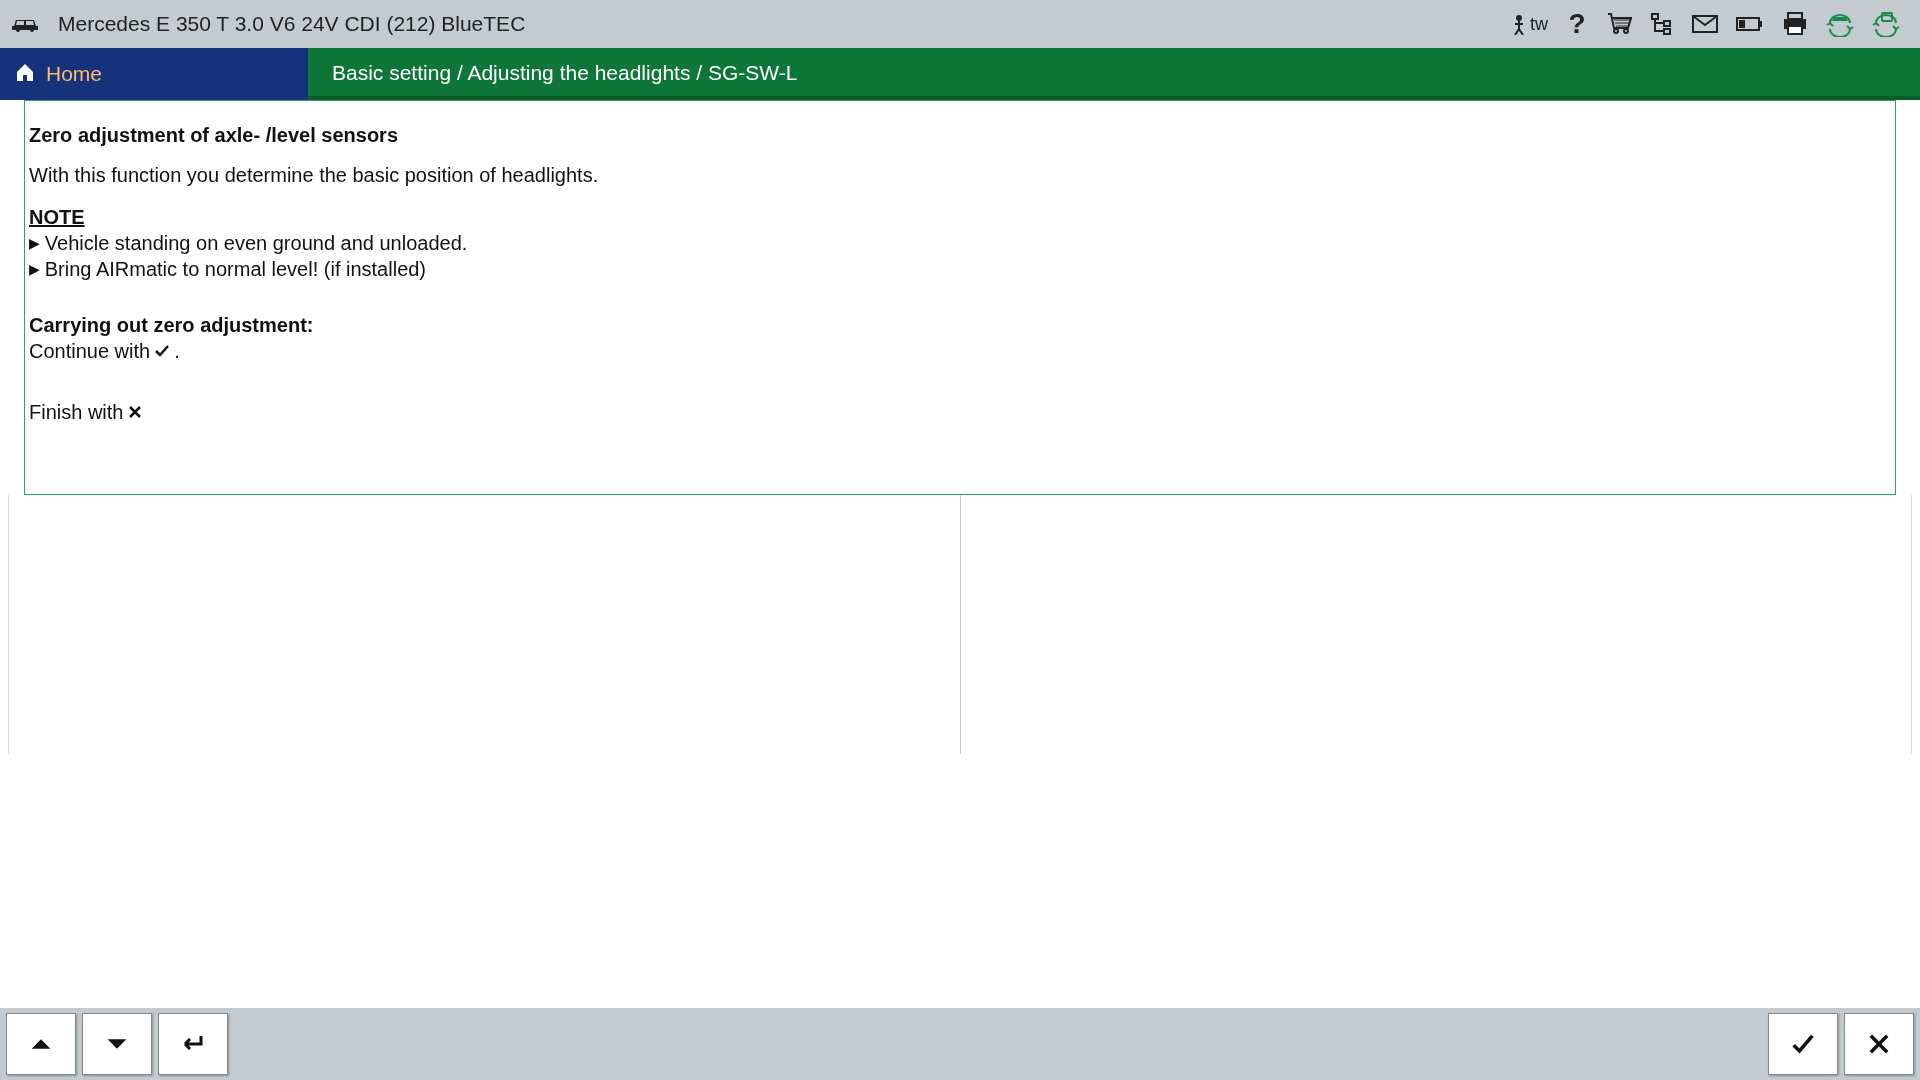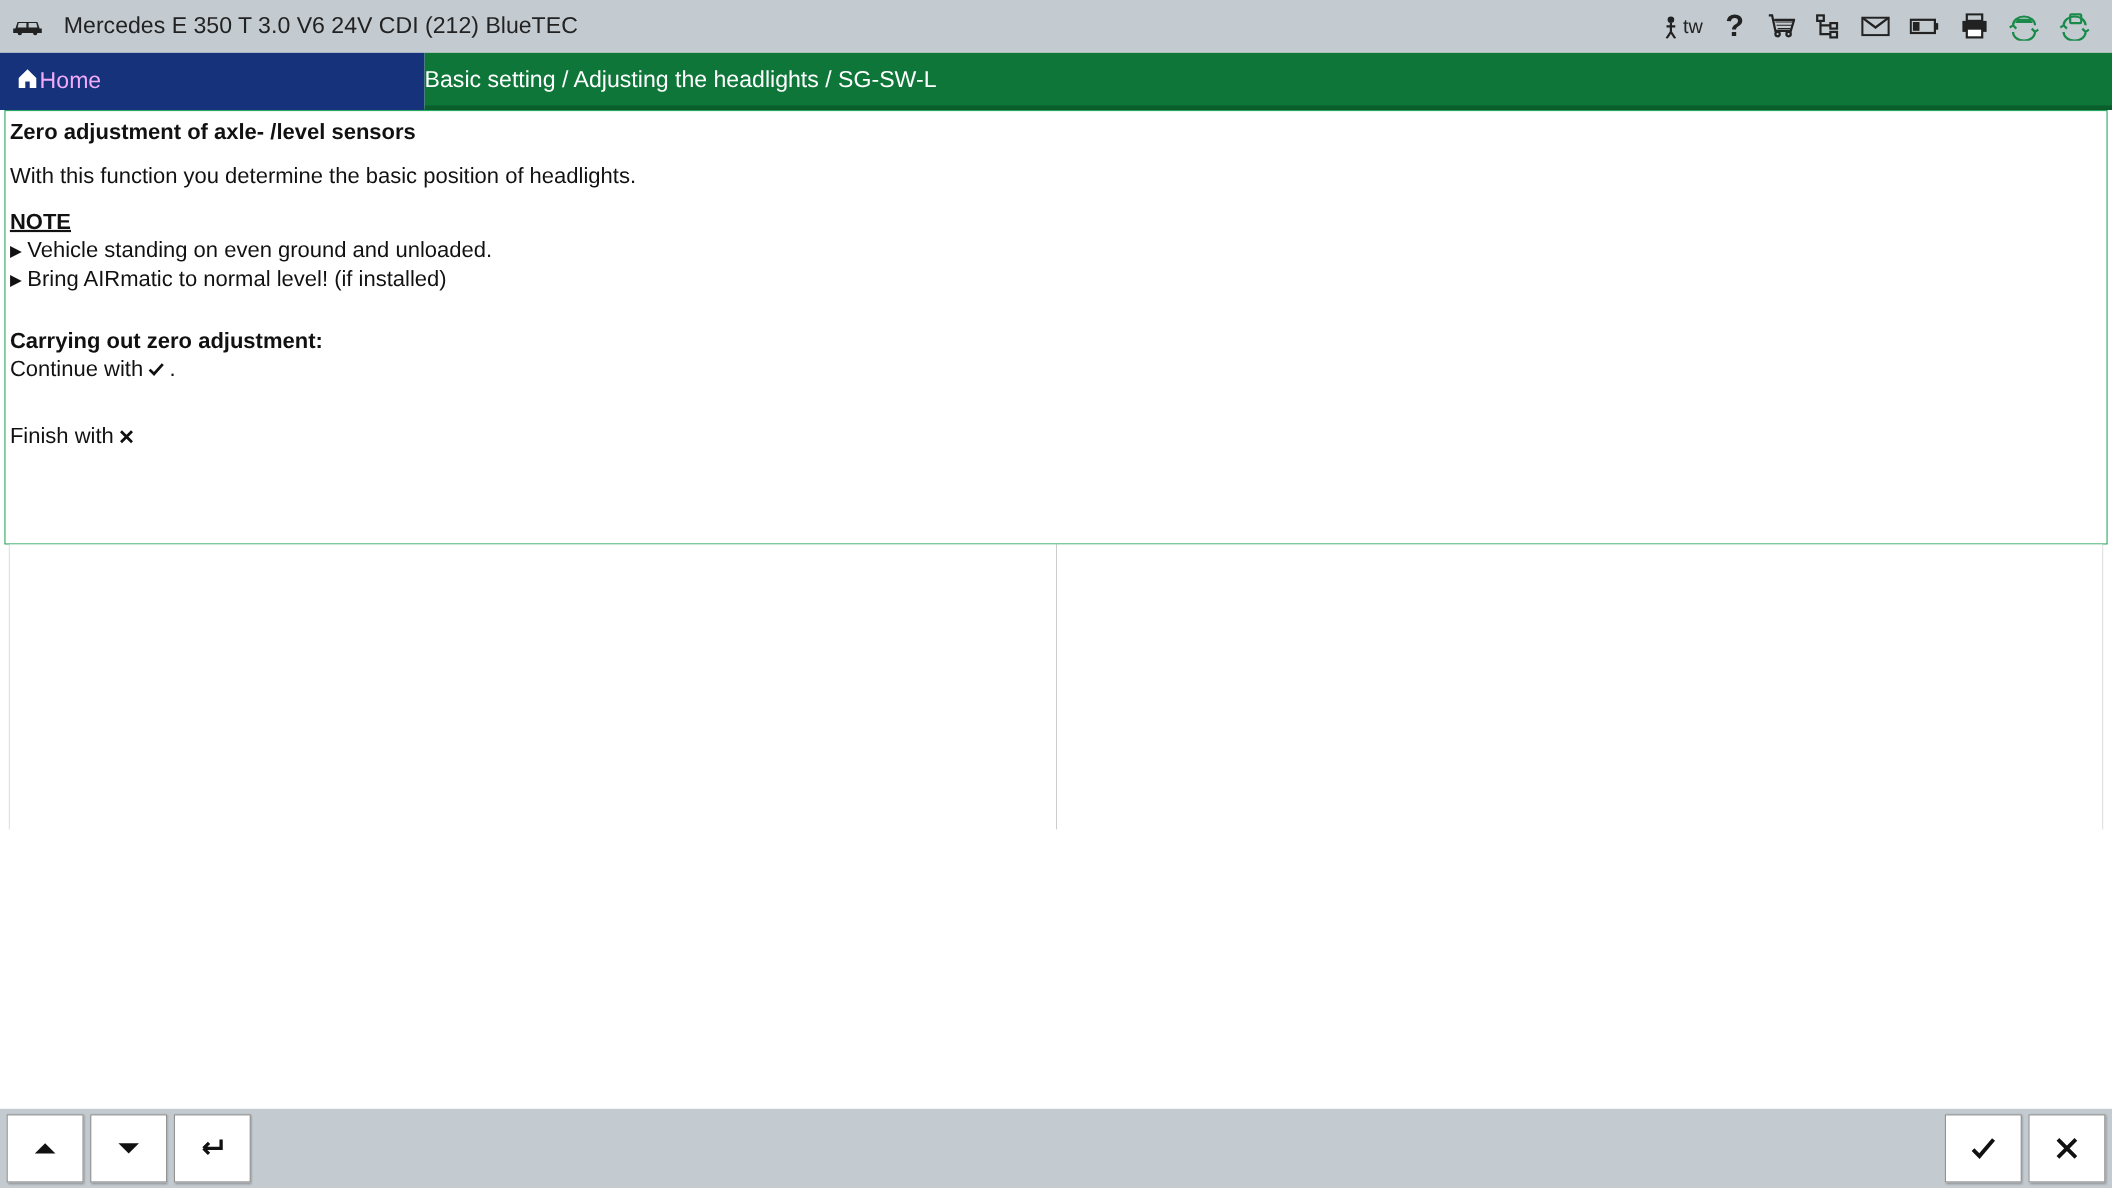--- a/index.html
+++ b/index.html
@@ -51,45 +51,46 @@
     }
     .user-label {
       font-size: 18px;
       margin-left: 2px;
     }
     .navbar {
       display: flex;
       height: 52px;
     }
     .home-tab {
-      width: 386px;
+      width: 308px;
       background: #16327a;
-      color: #f0abfc;
+      color: #fdba74;
       display: flex;
       align-items: center;
       padding: 0 14px;
       font-size: 21px;
+      gap: 10px;
     }
     .breadcrumb-bar {
       flex: 1;
       background: #0d7638;
       color: #fff;
       display: flex;
       align-items: center;
-      padding: 0 0;
+      padding: 0 24px;
       font-size: 21px;
       border-bottom: 2px solid #0a5c2c;
       box-shadow: inset 0 -2px 0 #0a5c2c;
     }
     .content-area {
       height: 395px;
       border: 1px solid #2aa860;
-      margin: 0 4px;
+      margin: 0 24px;
       background: #fff;
-      padding: 6px 4px;
+      padding: 21px 4px;
       font-size: 20px;
       color: #111;
       line-height: 1.3;
     }
     .content-area h3 {
       font-size: 20px;
       font-weight: bold;
       margin-bottom: 14px;
     }
     .content-area .note-heading {

